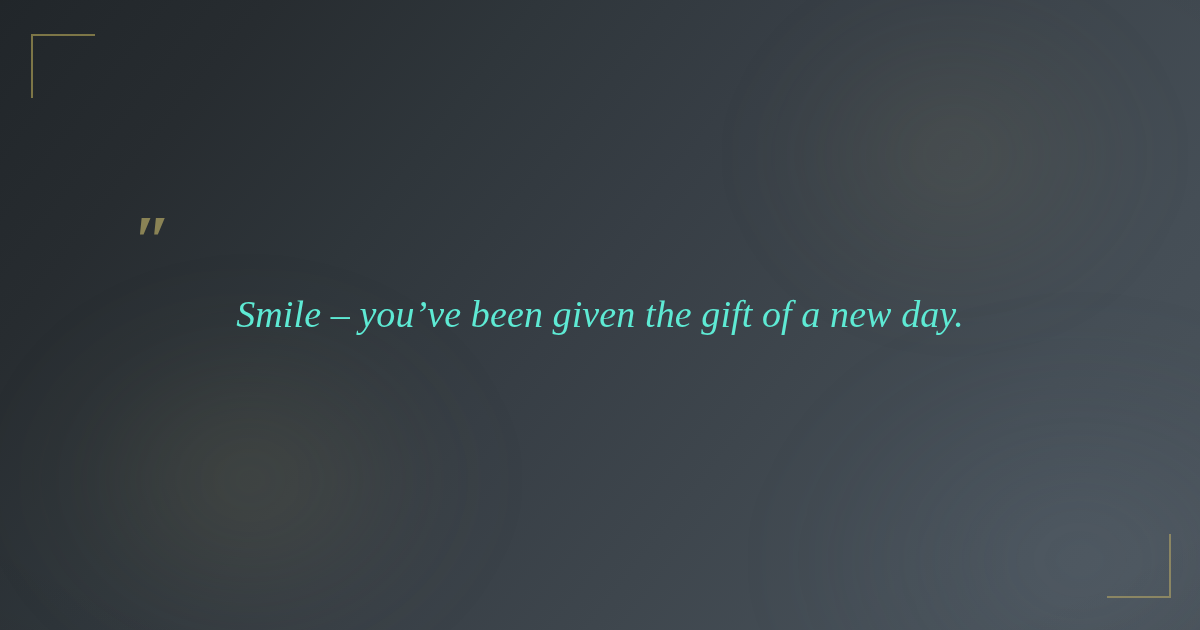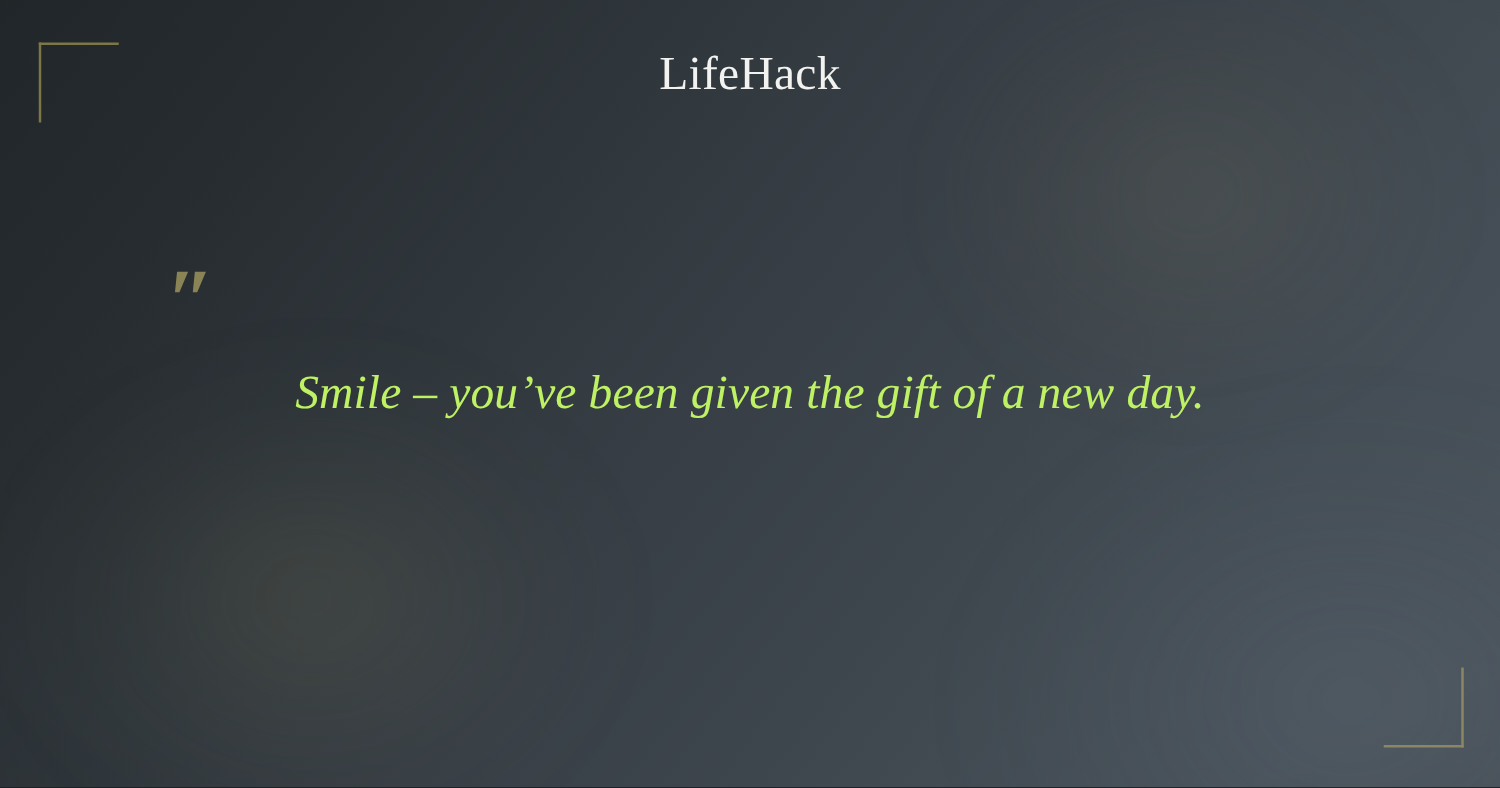--- a/index.html
+++ b/index.html
@@ -142,21 +142,21 @@
     position: absolute;
     left: 0;
     right: 0;
     top: 288px;
     text-align: center;
     padding: 0 120px;
     box-sizing: border-box;
   }
   .quote-text {
     display: inline-block;
-    color: #bef264;
+    color: #5eead4;
     font-size: 38px;
     line-height: 52px;
     font-style: italic;
     font-weight: 400;
     letter-spacing: 0.1px;
   }
 </style>
 </head>
 <body>
 
@@ -164,21 +164,20 @@
 
   <div class="bg-base"></div>
   <div class="glow-a"></div>
   <div class="glow-b"></div>
   <div class="glow-c"></div>
   <div class="vignette"></div>
 
   <div class="bracket tl"></div>
   <div class="bracket br"></div>
 
-  <div class="logo">LifeHack</div>
 
   <div class="quote-mark">″</div>
 
   <div class="quote-wrap">
     <span class="quote-text">Smile – you’ve been given the gift of a new day.</span>
   </div>
 
 </div>
 
 </body></html>

